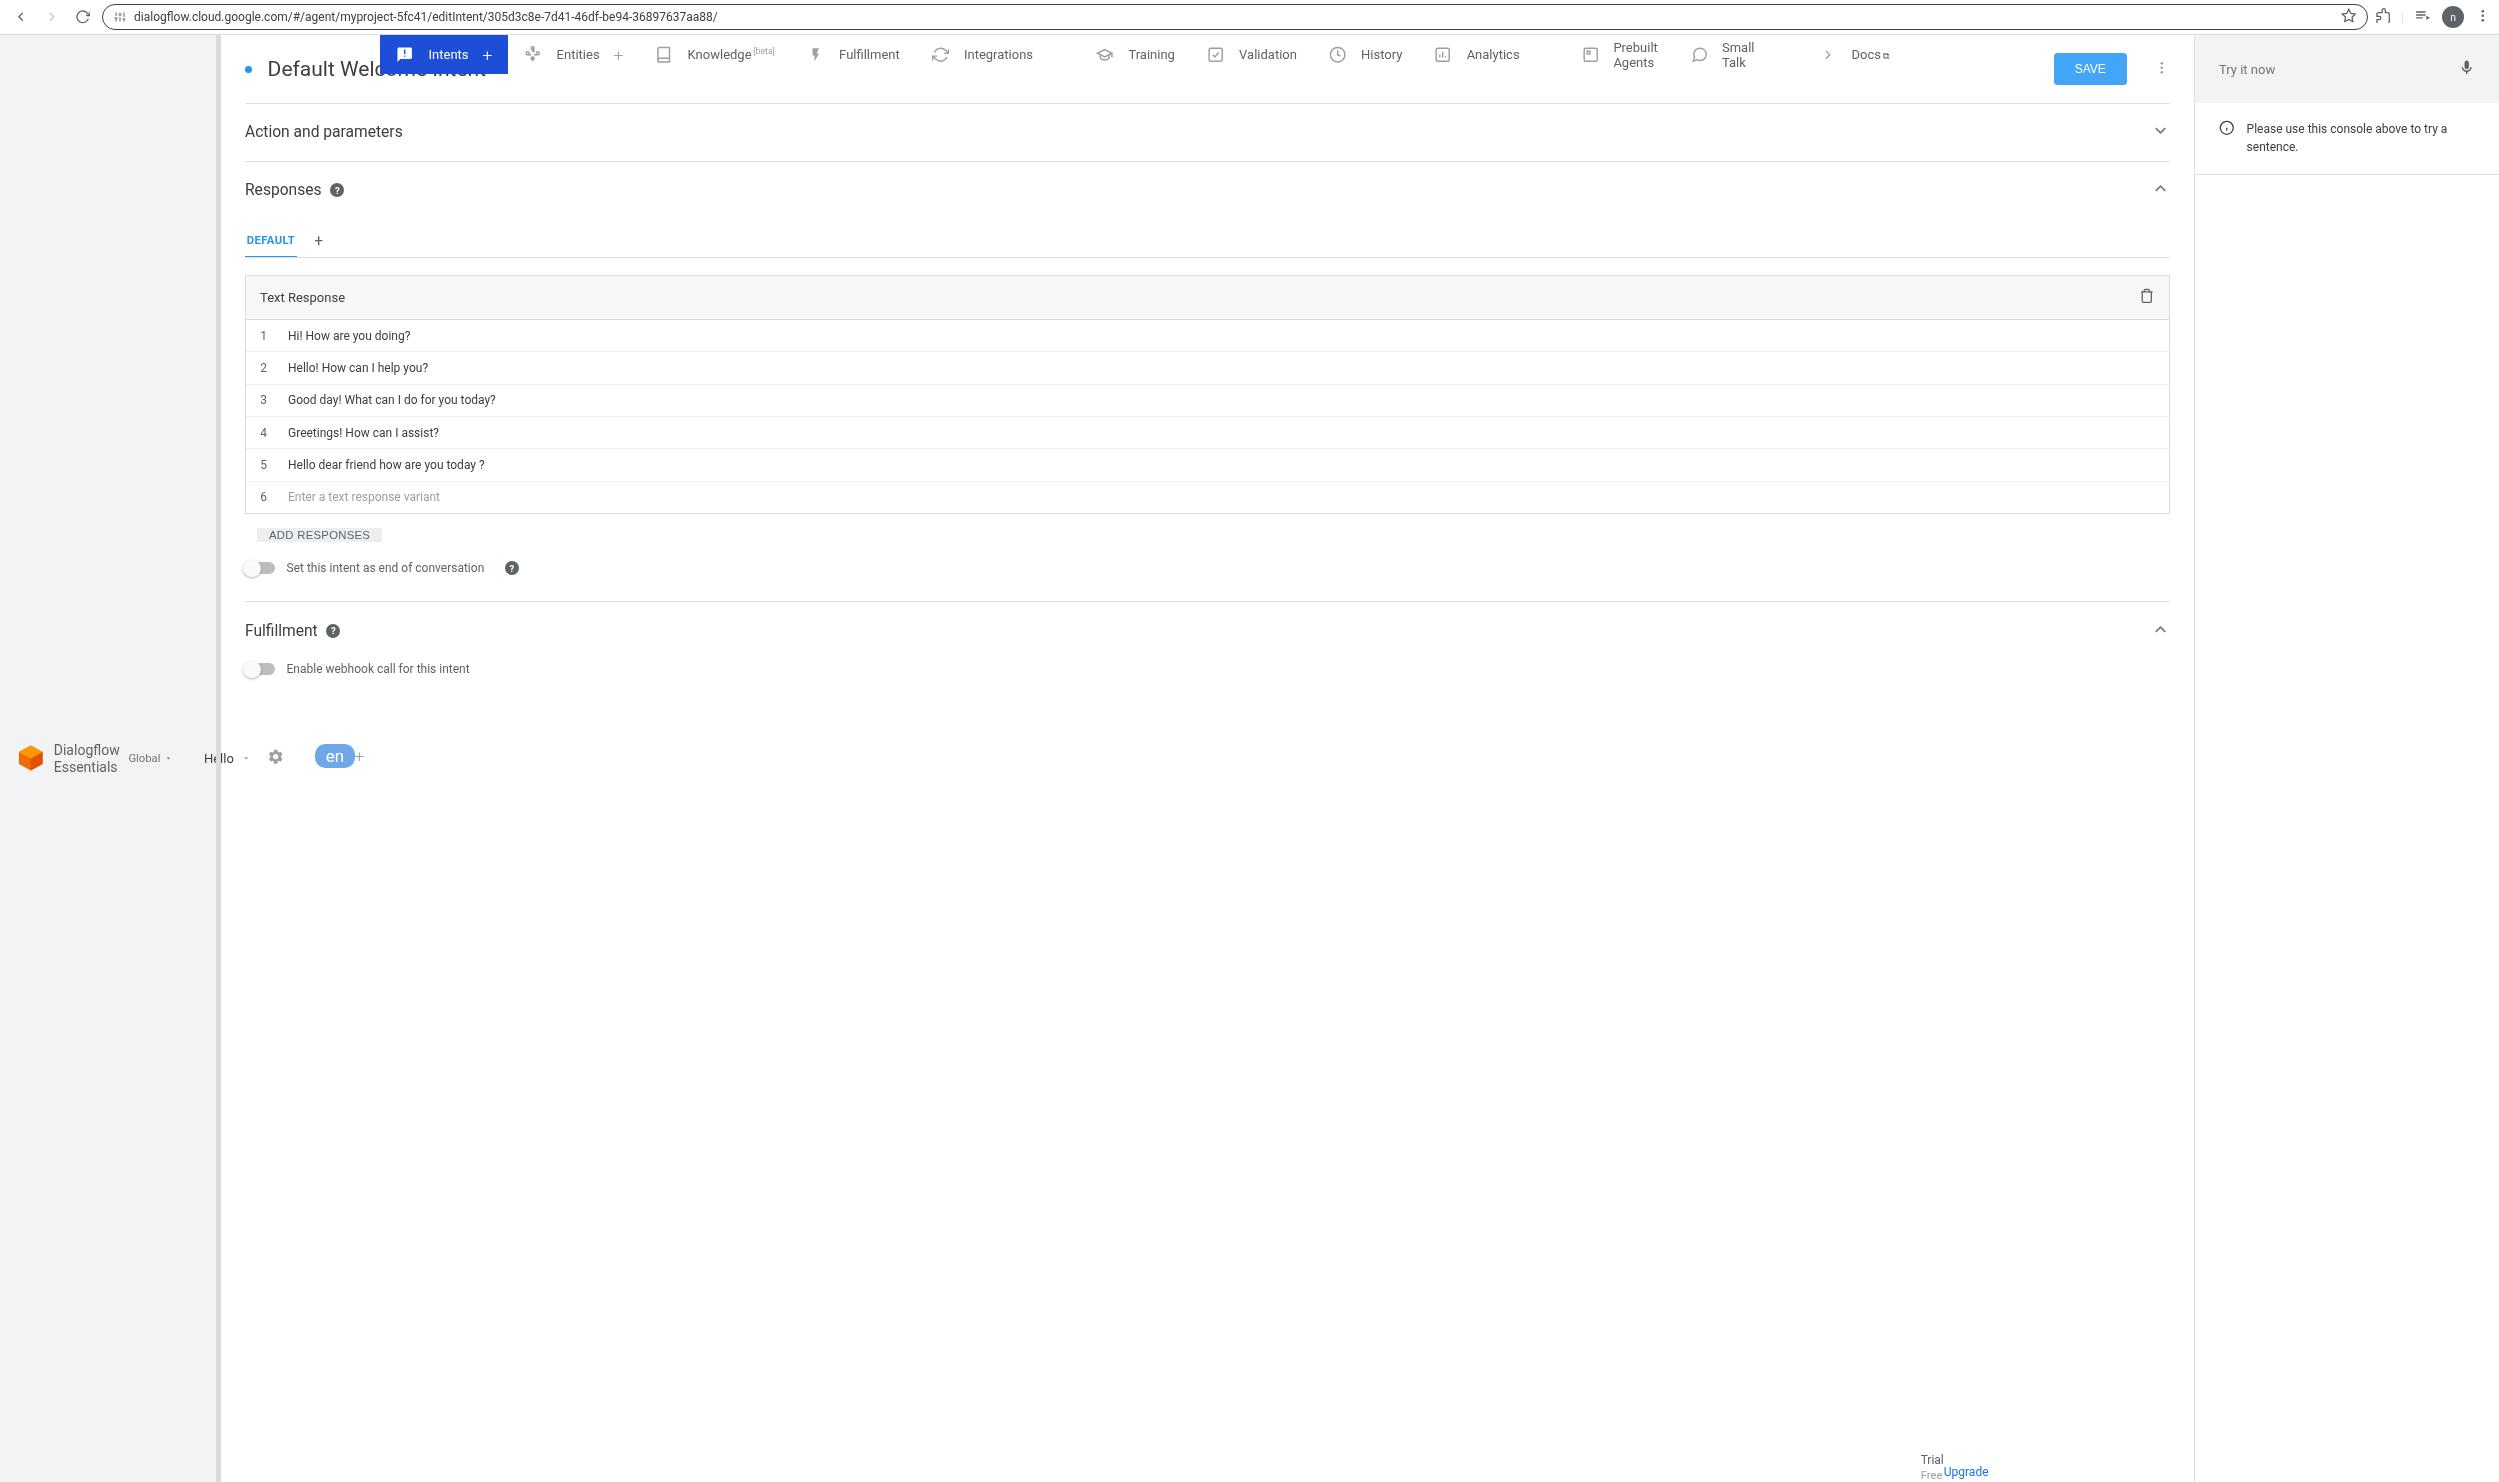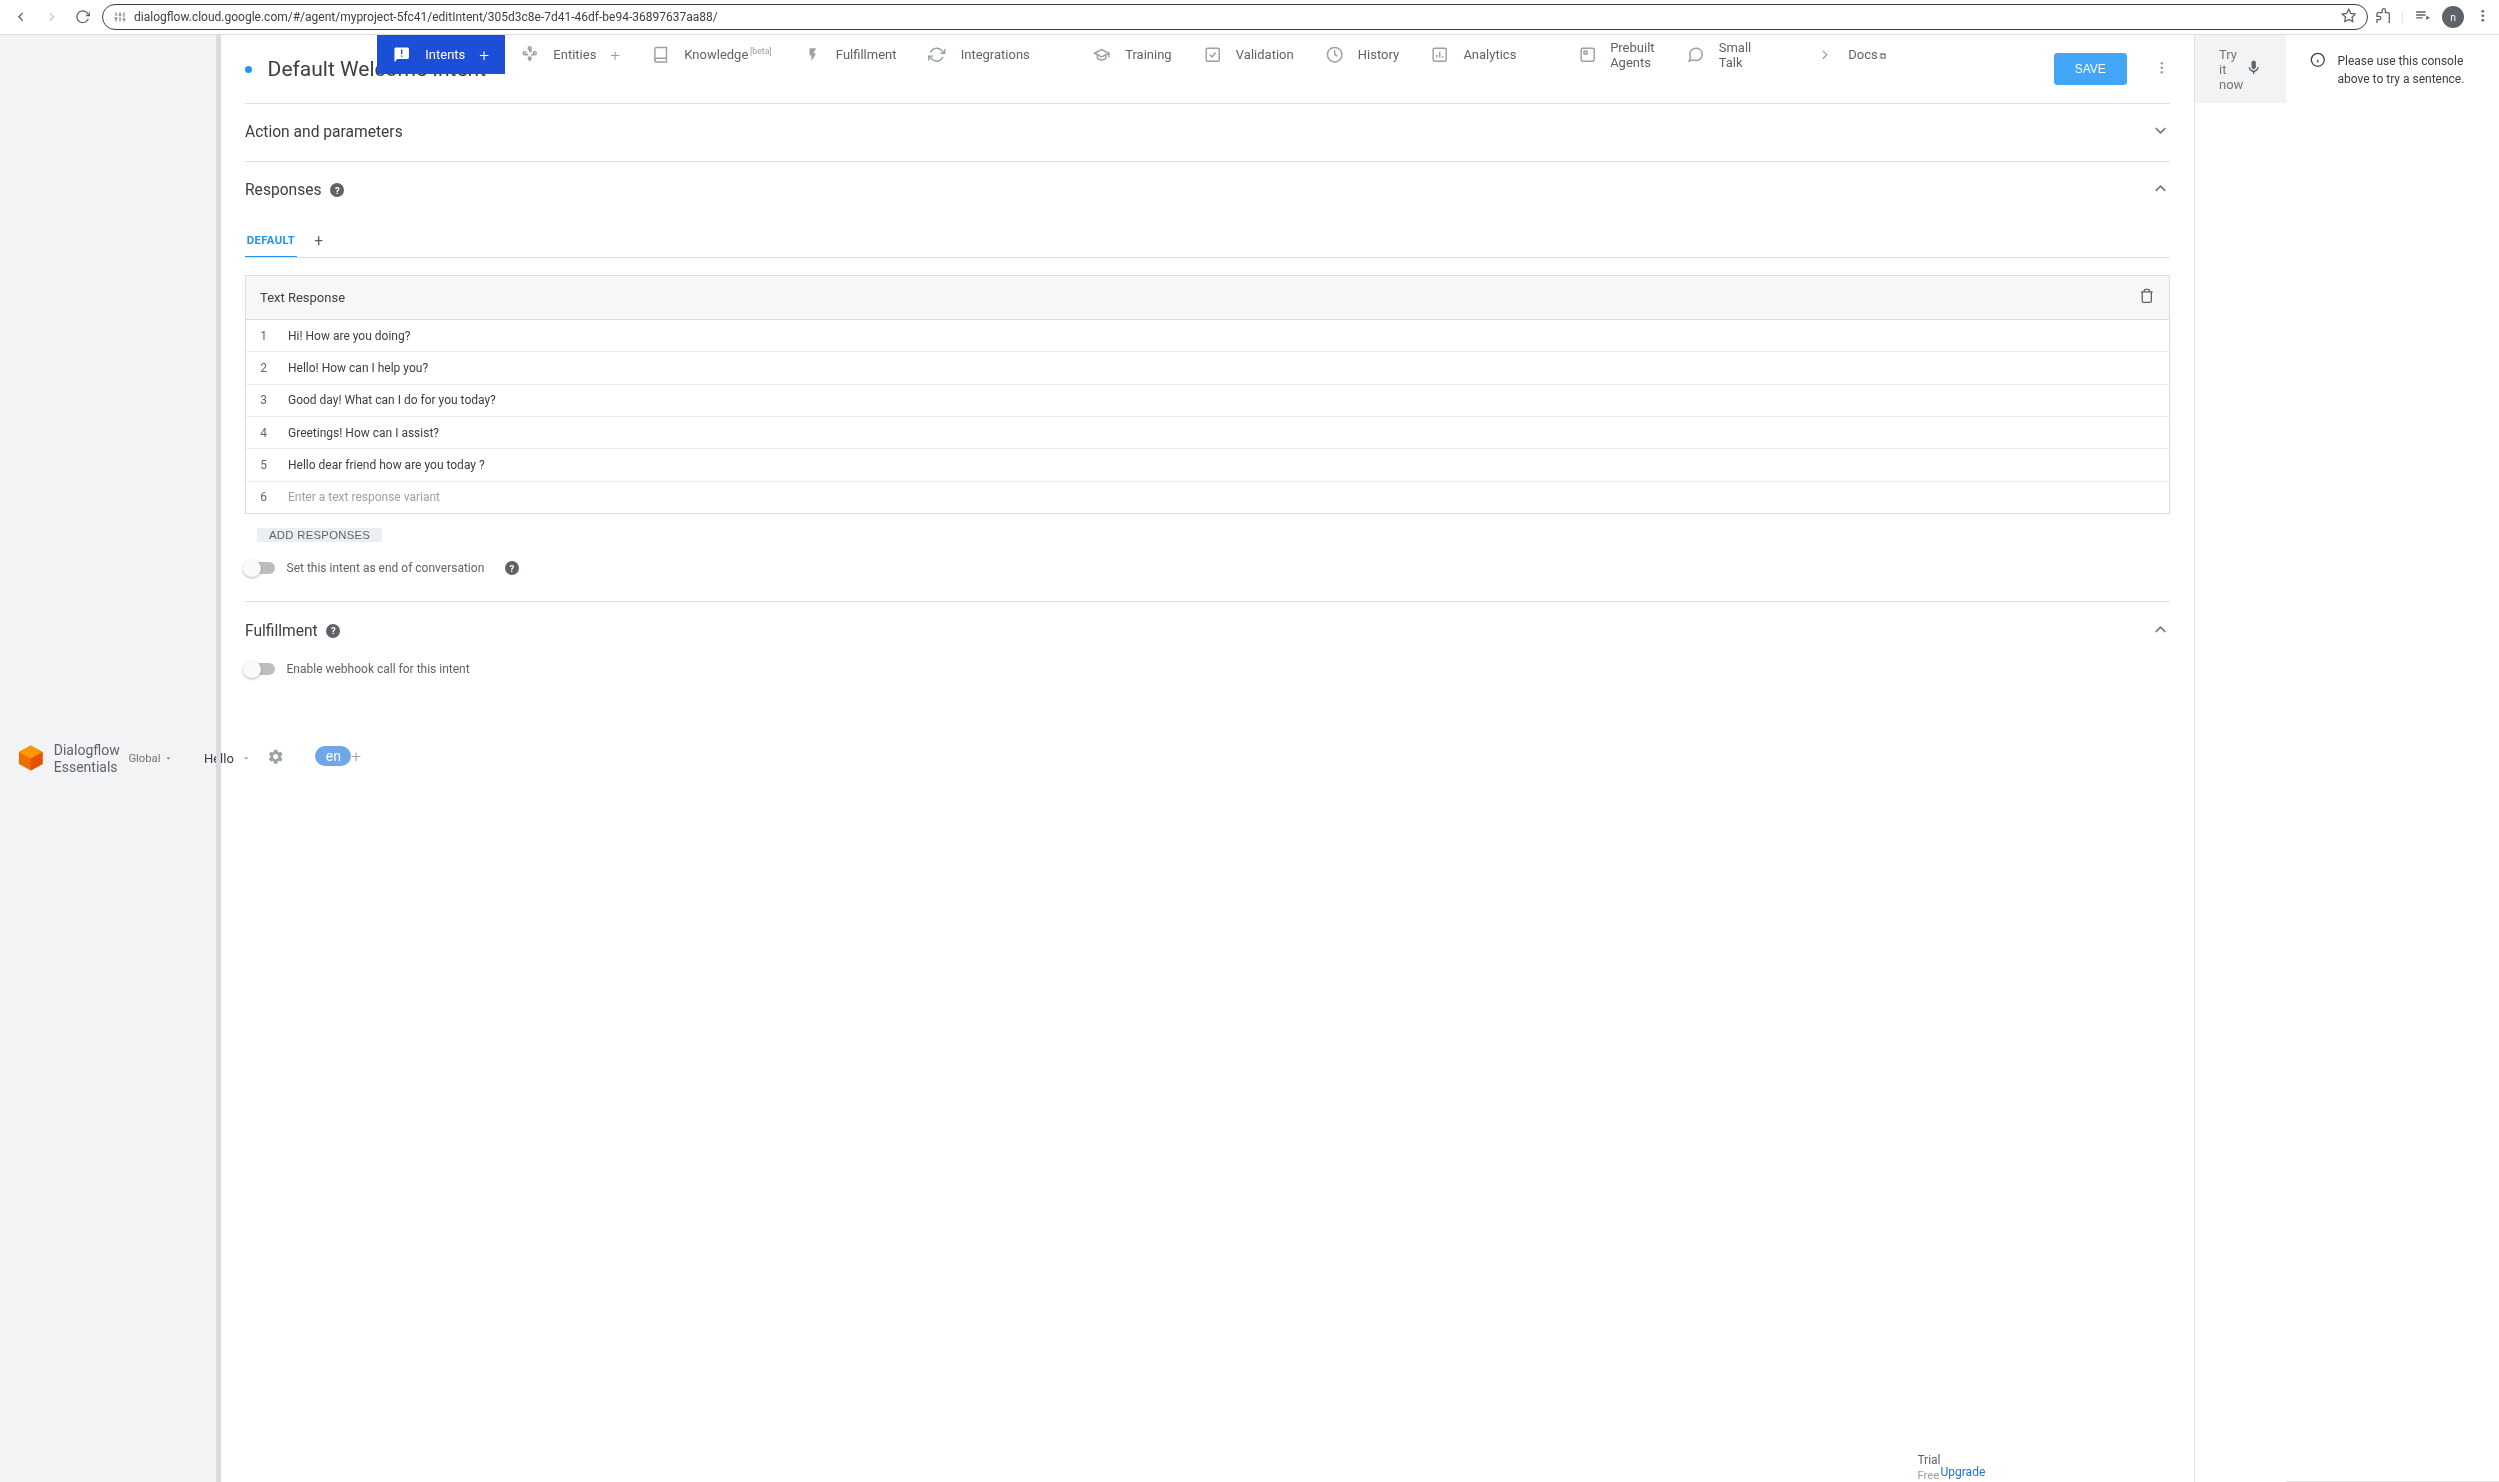--- a/index.html
+++ b/index.html
@@ -27,21 +27,21 @@
     .logo-text { display: flex; flex-direction: column; line-height: 1.15; }
     .logo-text .line1 { font-size: 14px; color: #5f6368; }
     .logo-text .line2 { font-size: 14px; color: #5f6368; }
     .global-pill { margin-left: auto; color: #757575; font-size: 11.3px; display: flex; align-items: center; gap: 3.5px; }
     
     .agent-row { padding: 8.7px 15.6px; display: flex; align-items: center; justify-content: space-between; }
     .agent-name { font-size: 13px; color: #3c4043; display: flex; align-items: center; gap: 7px; flex: 1;}
     .gear-ic { color: #9aa0a6; }
     
     .lang-row { padding: 5.2px 15.6px 10.4px; display: flex; align-items: center; justify-content: space-between; }
-    .lang-pill { background: #6ea8e8; color: #fff; padding: 1.7px 10.4px; border-radius: 10.4px; font-size: 14px; text-align: right; }
+    .lang-pill { background: #6ea8e8; color: #fff; padding: 1.7px 10.4px; border-radius: 10.4px; font-size: 17px; text-align: right; }
     .plus-ic { color: #9aa0a6; font-size: 17.4px; font-weight: 300; }
     
     .nav-item { height: 39px; display: flex; align-items: center; padding: 0 15.6px; gap: 14px; color: #5f6368; cursor: pointer; font-size: 13px; position: relative; }
     .nav-item.active { background: #1d4ed8; color: #fff; justify-content: space-between; }
     .nav-item .icon-slot { width: 19px; height: 19px; display: flex; align-items: center; justify-content: center; }
     .nav-item .plus-right { margin-left: auto; color: #9aa0a6; font-size: 17.4px; font-weight: 300; }
     .nav-item.active .plus-right { color: #fff; }
     .nav-divider { height: 0.9px; background: #dadce0; margin: 7px 15.6px; }
     .beta-tag { font-size: 8.7px; color: #9aa0a6; vertical-align: super; margin-left: 1.7px; }
     .ext-link-ic { font-size: 9.5px; margin-left: 1.7px; }
@@ -85,21 +85,21 @@
     .resp-text.placeholder { color: #9aa0a6; }
     
     .add-resp-btn { margin-top: 14px; background: #eceff1; border: none; padding: 1px 12px; font-size: 11.3px; color: #5f6368; font-weight: 500; cursor: pointer; letter-spacing: 0.3px; margin-left: 12px;}
     
     .toggle-row { display: flex; align-items: center; gap: 12px; margin-top: 19px; margin-bottom: 26px;}
     .toggle { width: 29.5px; height: 12px; background: #bdbdbd; border-radius: 7px; position: relative; cursor: pointer; }
     .toggle-knob { position: absolute; left: -1.7px; top: -2.6px; width: 17.4px; height: 17.4px; background: #fafafa; border-radius: 50%; box-shadow: 0 0.9px 2.6px rgba(0,0,0,0.3); }
     .toggle-label { font-size: 12px; color: #5f6368; }
     
     
-    .right-panel { width: 304px; display: flex; flex-direction: row; }
+    .right-panel { width: 304px; display: flex; flex-direction: column; }
     .try-header { height: 68px; background: #f1f3f4; display: flex; align-items: center; padding: 0 24px; justify-content: space-between; }
     .try-label { color: #757575; font-size: 13px; }
     .mic-ic { color: #5f6368; }
     .try-msg { padding: 17.4px 24px; display: flex; gap: 12px; align-items: flex-start; border-bottom: 0.9px solid #e0e0e0;}
     .info-ic { flex-shrink: 0; }
     .try-msg-text { font-size: 12px; color: #3c4043; line-height: 1.5; }
   </style>
 </head>
 <body>
 

